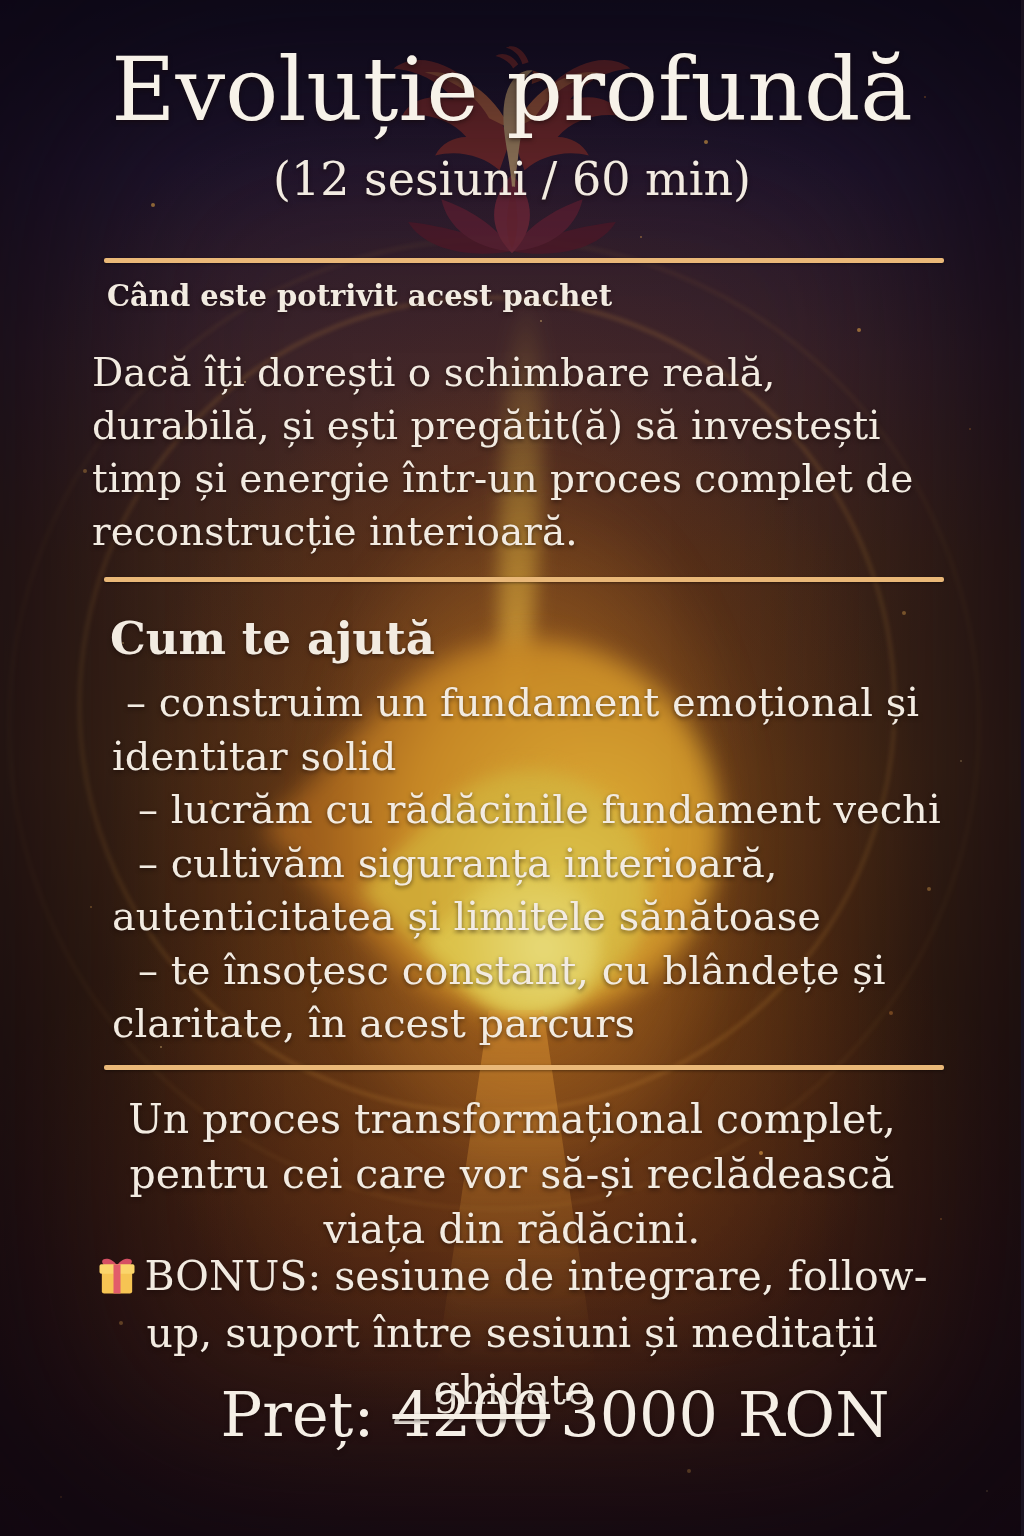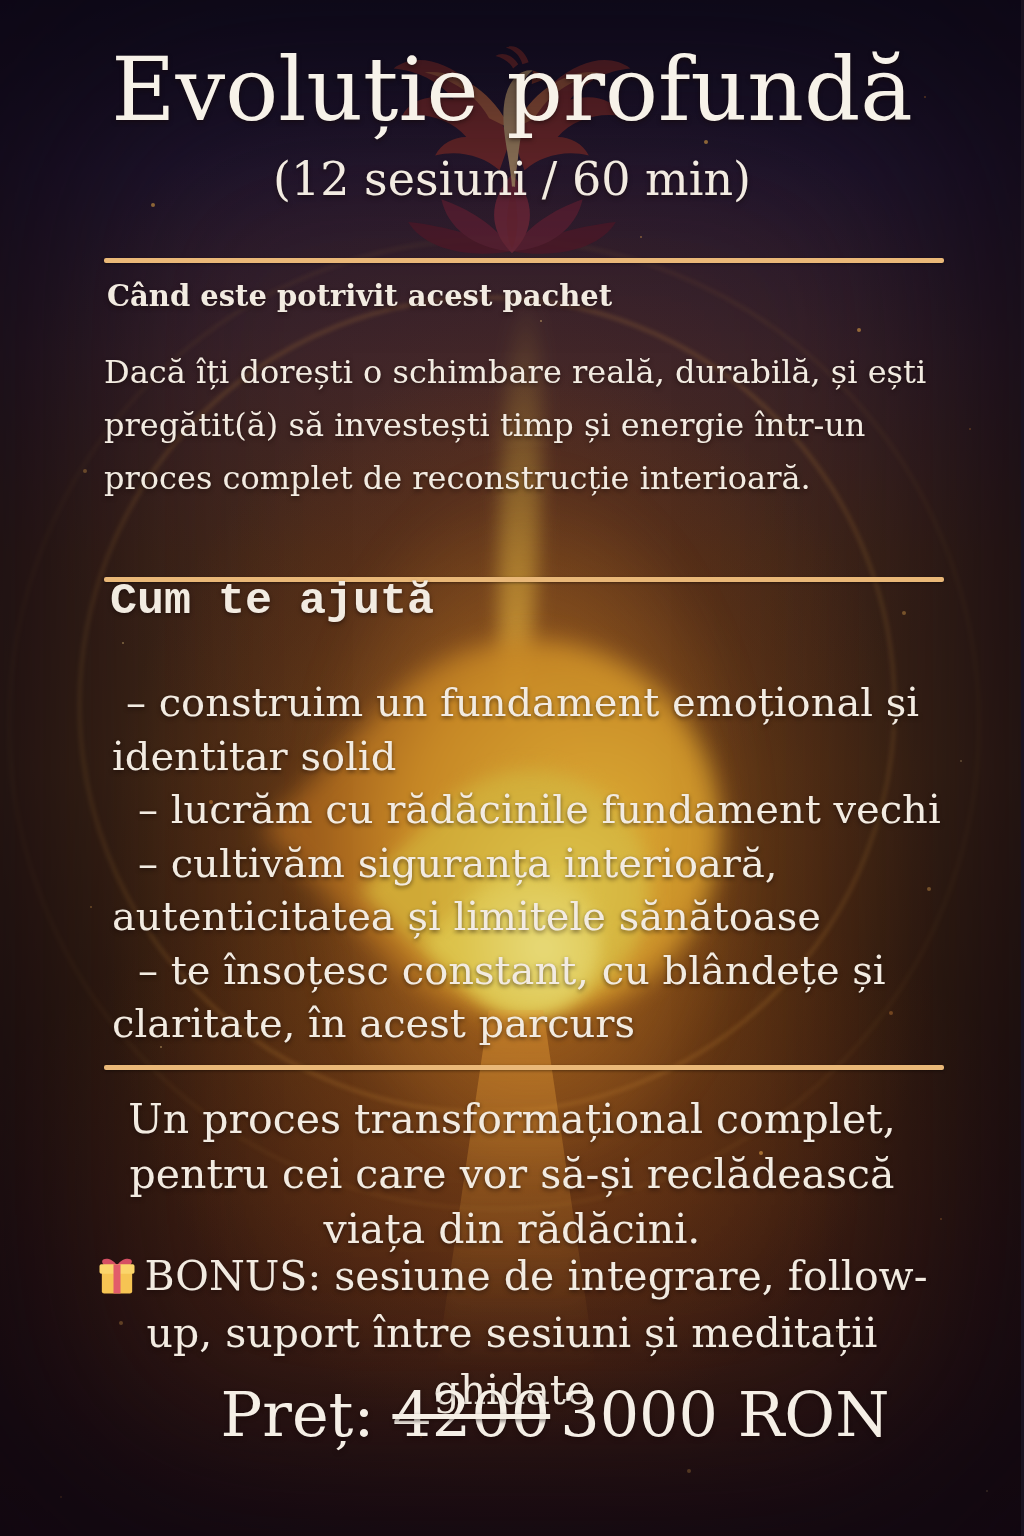--- a/index.html
+++ b/index.html
@@ -96,22 +96,22 @@
     pointer-events:none;
   }
   
   .txt { position:absolute; z-index:3; color:#f2ebe1; text-shadow:0 2px 4px rgba(22,10,10,.55); }
   .title { top:42px; left:0; width:1024px; text-align:center; font-size:88px; line-height:1.1; color:#f7f2e9; }
   .subtitle { top:152px; left:0; width:1024px; text-align:center; font-size:46px; }
   .divider { position:absolute; left:104px; width:840px; height:5px; z-index:3;
              background:#eab878; border-radius:2px; box-shadow:0 1px 3px rgba(0,0,0,.4); }
   .d1 { top:258px; } .d2 { top:577px; } .d3 { top:1065px; }
   .h-fit  { top:279px; left:107px; width:840px; font-size:29px; font-weight:700; }
-  .p-fit  { top:346px; left:104px; width:848px; font-size:32px; line-height:53px; }
-  .h-help { top:576px; left:110px; width:840px; font-size:45px; font-weight:700;font-family:Liberation Mono, monospace; }
+  .p-fit  { top:346px; left:92px; width:848px; font-size:39px; line-height:53px; }
+  .h-help { top:612px; left:110px; width:840px; font-size:45px; font-weight:700; }
   .list   { top:666px; left:102px; width:850px; font-size:40px; line-height:53.5px;
             list-style:none; margin:10px; padding:0; }
   .list li { text-indent:26px; }
   .list li:first-child { text-indent:14px; }
   .summary { top:1092px; left:82px; width:860px; text-align:center; font-size:41px; line-height:55px; }
   .bonus   { top:1248px; left:72px; width:880px; text-align:center; font-size:41px; line-height:57px; }
   .gift { display:inline-block; width:42px; height:42px; vertical-align:-7px; margin-right:6px; }
   .price { top:1378px; left:0; width:1024px; text-align:center; font-size:62px; color:#f5efe6;padding-left:43px; }
   .price s { text-decoration:line-through; text-decoration-thickness:5px; margin:0 10px 0 18px; }
 </style>

